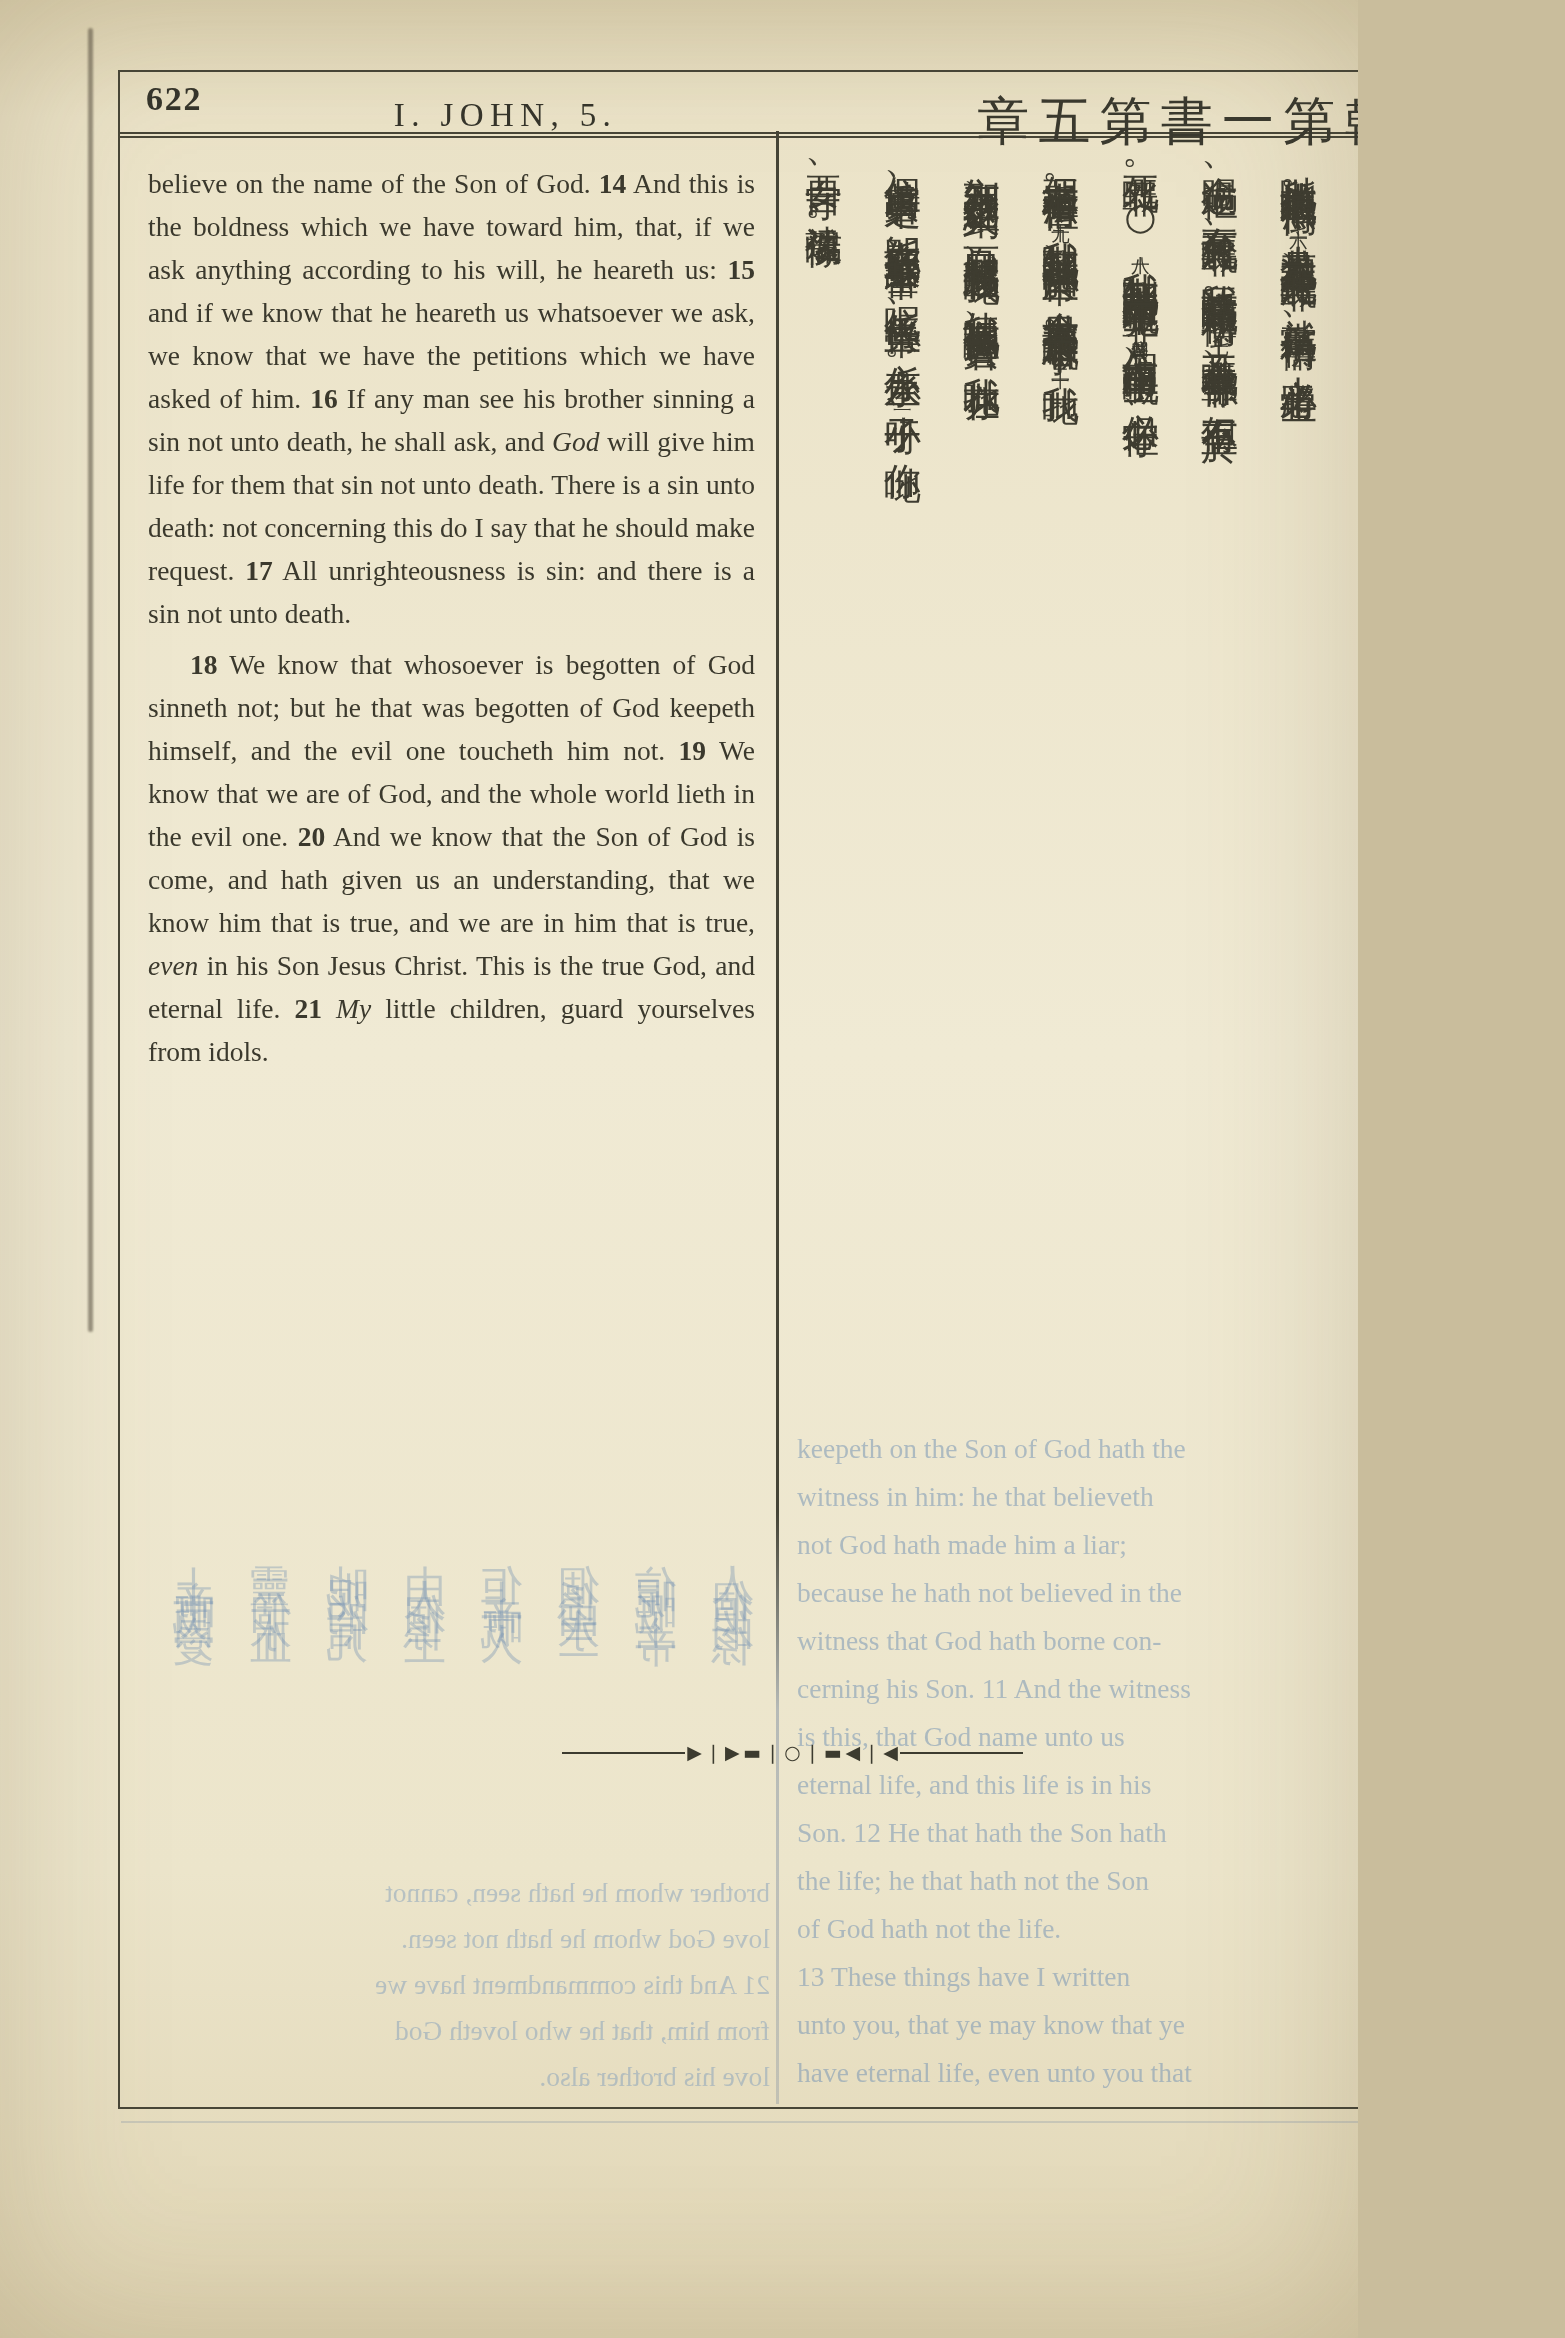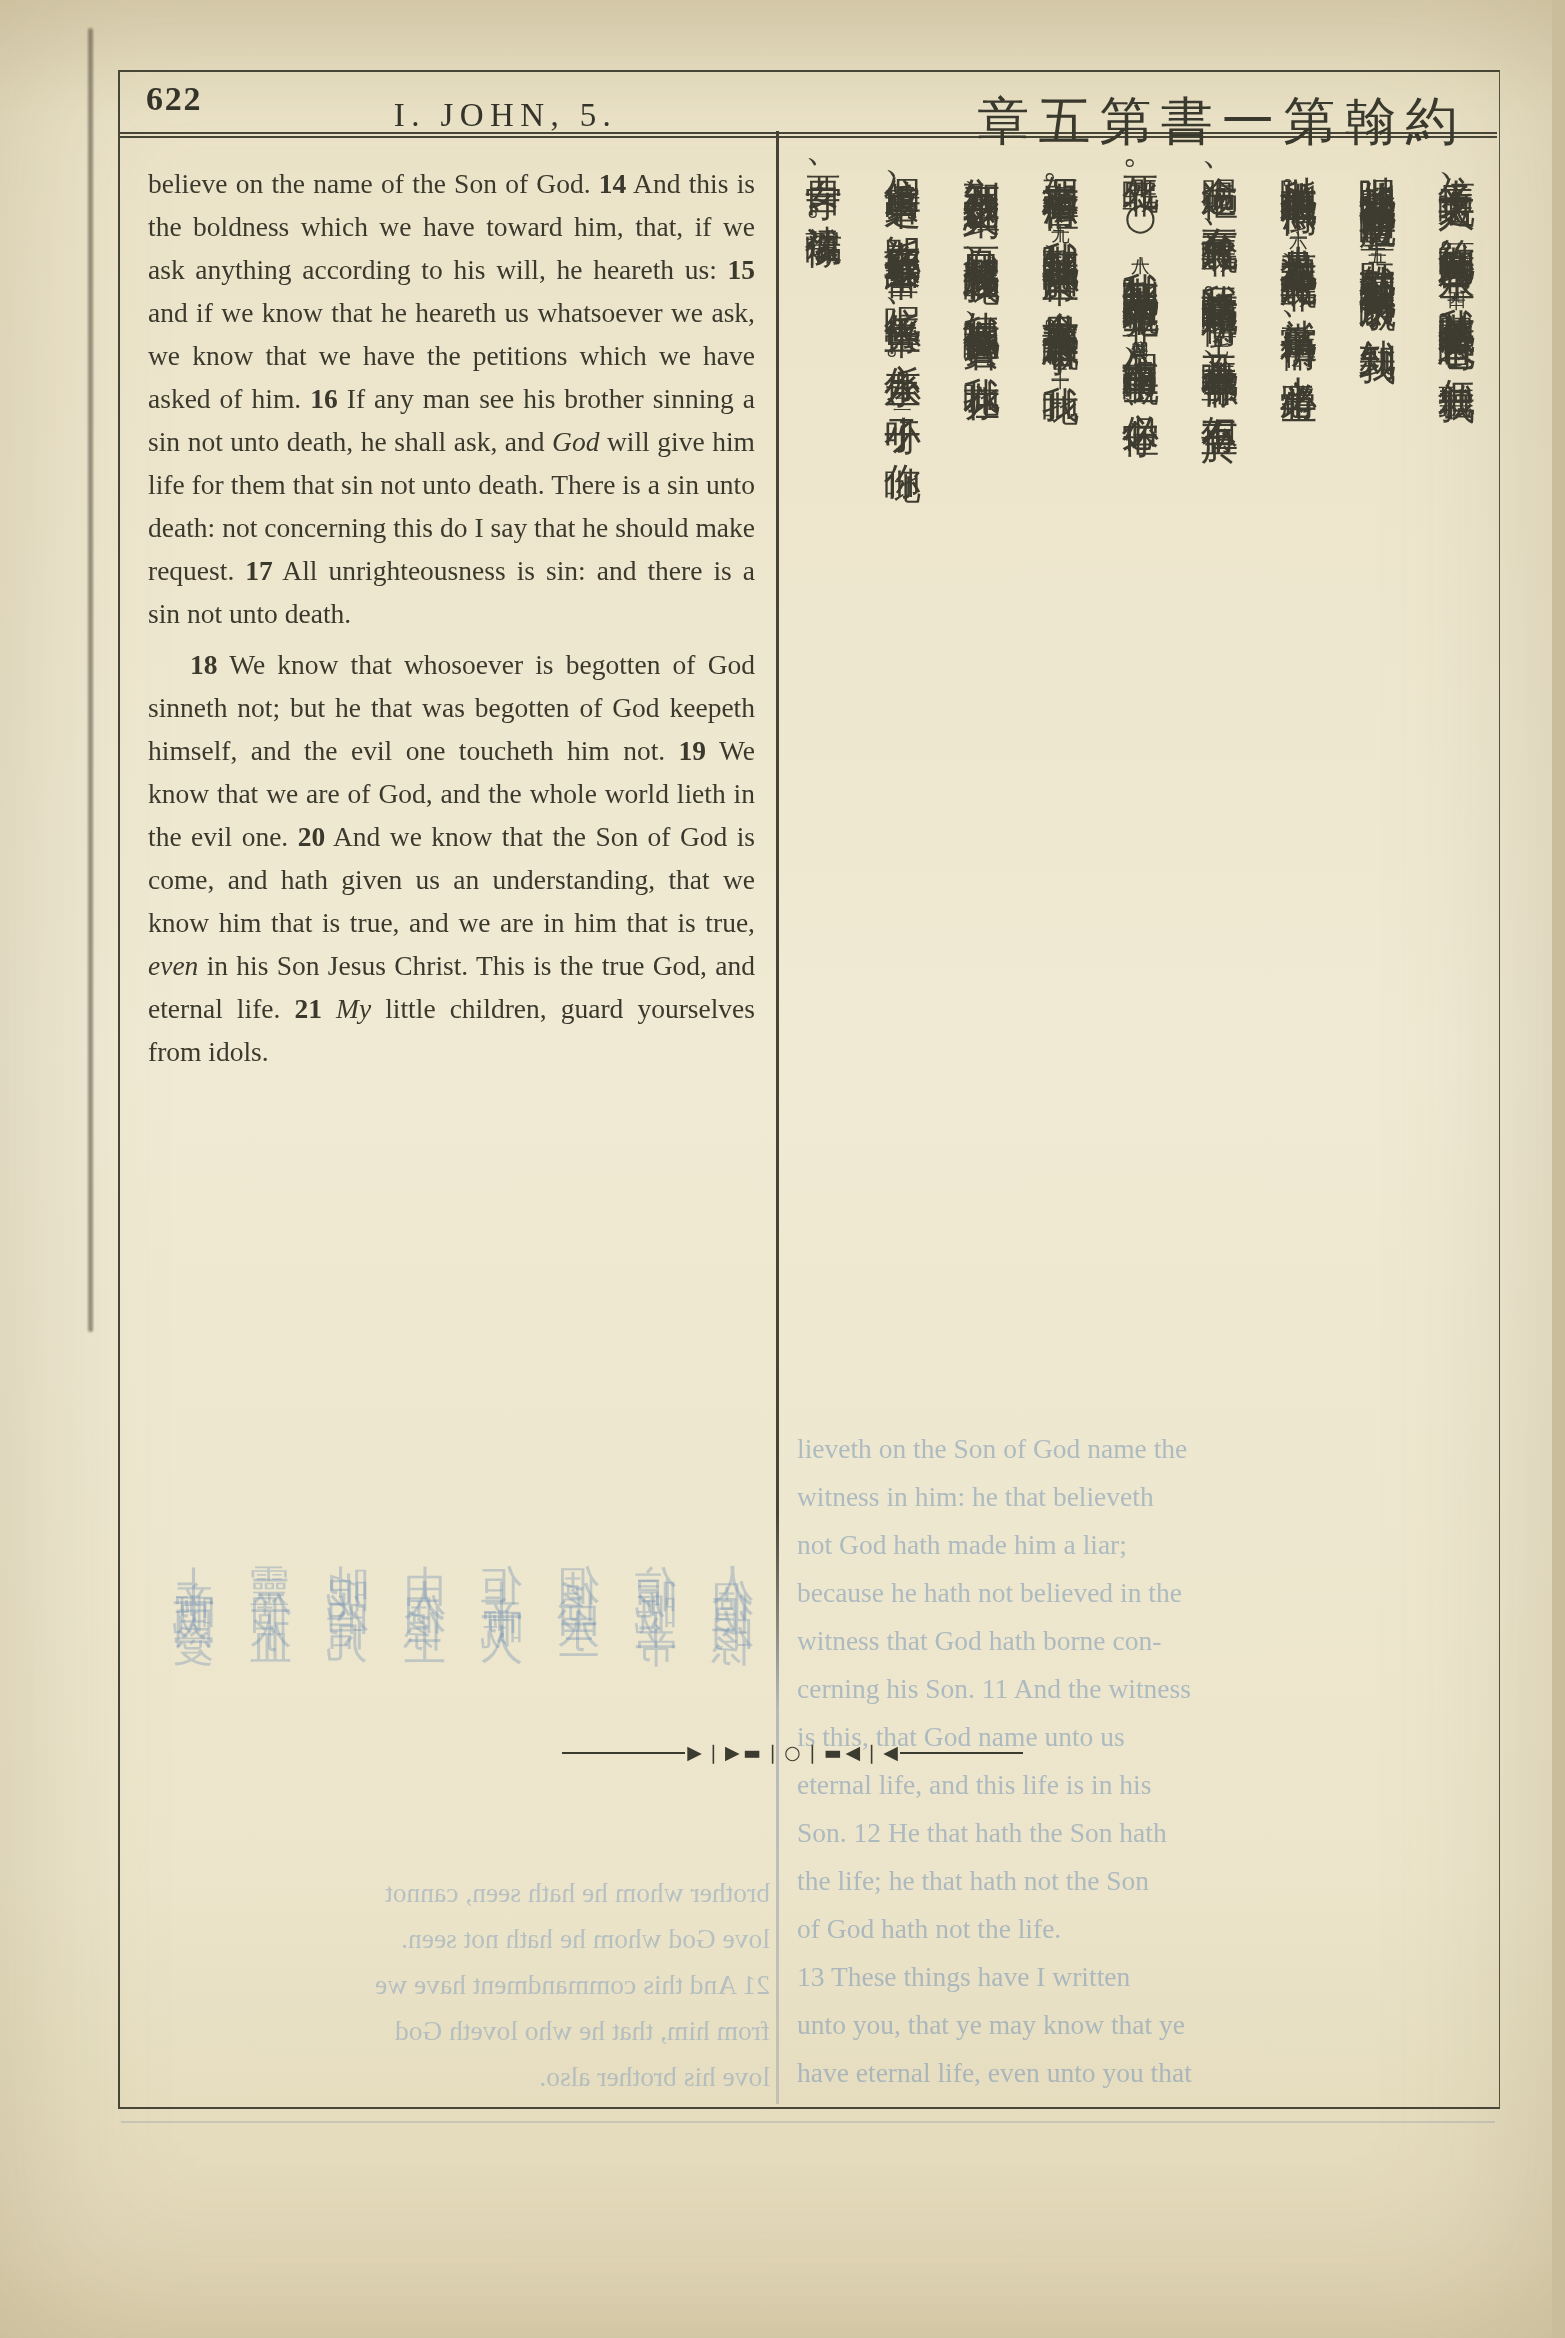--- a/index.html
+++ b/index.html
@@ -1,17 +1,17 @@
 <!DOCTYPE html>
 <html style="font-size:14.7px"><head>
 <meta charset="utf-8">
 <style>
   html,body{margin:0;padding:0;background:#c9bd9c;}
   .scan{
-    position:relative;width:1552px;height:2338px;overflow:hidden;
+    position:relative;width:1358px;height:2338px;overflow:hidden;
     font-family:"Liberation Serif",serif;
     background:linear-gradient(180deg,#e0d6b6 0%,#ebe3c8 5%,#f0ead4 45%,#ece5cb 80%,#e0d5b4 100%);
     box-shadow:inset 0 0 165px rgba(120,100,60,.25);
   }
   .edge-shadow{position:absolute;left:88px;top:27.5px;width:4.6px;height:1304px;
     background:rgba(70,62,48,.5);filter:blur(1.1px);border-radius:2.8px;}
   .frame{position:absolute;left:118px;top:70px;width:1379px;height:2035px;
     border:2.8px solid #474536;border-right:1.8px solid #53513f;}
   .hdr{position:absolute;left:120px;top:73px;width:1377px;height:59px;
     border-bottom:6.4px double #474536;}
@@ -77,21 +77,21 @@
       <div class="gcol">上帝嘅因愛</div>
       <div class="gcol">靈三個水血</div>
       <div class="gcol">吔呢的信凡</div>
       <div class="gcol">由人個係土</div>
       <div class="gcol">佢上帝嘅人</div>
       <div class="gcol">個係由水三</div>
       <div class="gcol">信呢嘅上帝</div>
       <div class="gcol">人個佢的係</div>
     </div>
   <div class="ghost gr">
-      <div class="gline">lieveth on the Son of God name the</div>
+      <div class="gline">keepeth on the Son of God hath the</div>
       <div class="gline">witness in him: he that believeth</div>
       <div class="gline">not God hath made him a liar;</div>
       <div class="gline">because he hath not believed in the</div>
       <div class="gline">witness that God hath borne con-</div>
       <div class="gline">cerning his Son.  11 And the witness</div>
       <div class="gline">is this, that God name unto us</div>
       <div class="gline">eternal life, and this life is in his</div>
       <div class="gline">Son.  12 He that hath the Son hath</div>
       <div class="gline">the life; he that hath not the Son</div>
       <div class="gline">of God hath not the life.</div>

